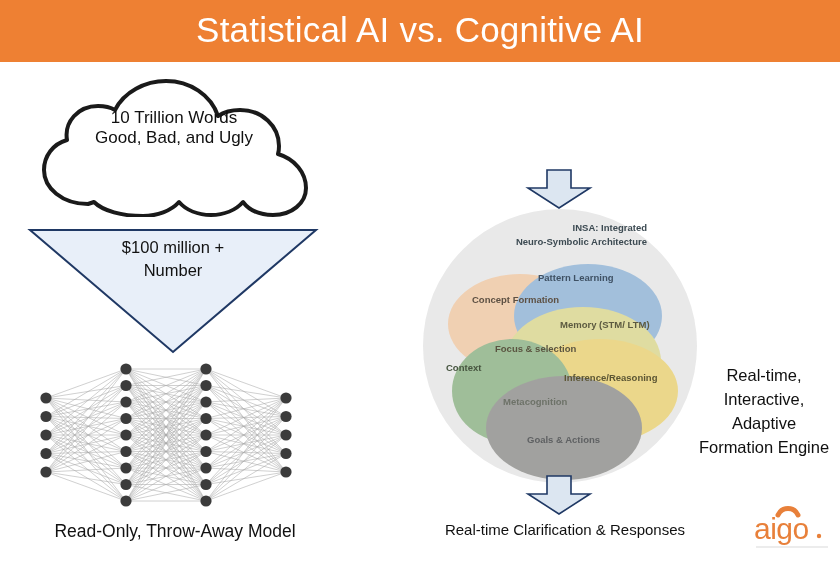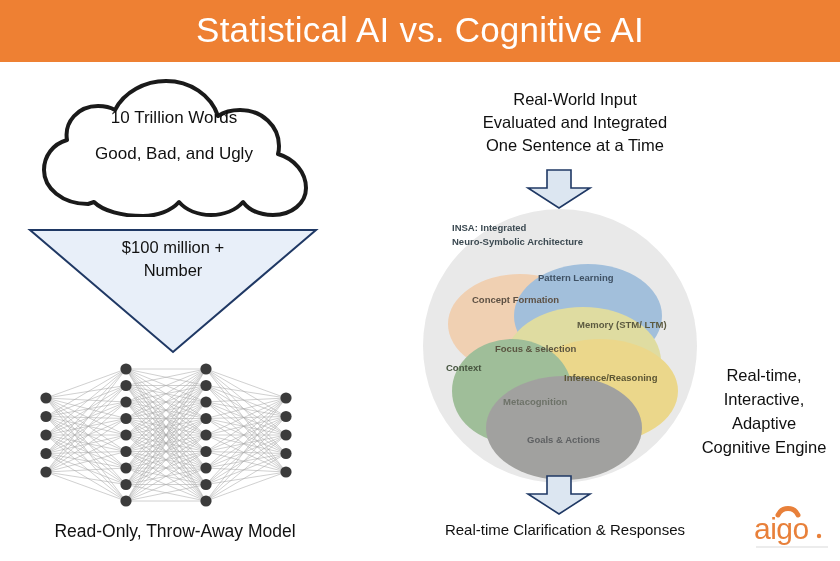--- a/index.html
+++ b/index.html
@@ -53,21 +53,21 @@
   .cloud-text {
     position: absolute;
     left: 0;
     top: 36px;
     width: 320px;
     text-align: center;
     font-size: 17px;
     color: #101010;
   }
   .cloud-text .line1 { display: block; }
-  .cloud-text .line2 { display: block; margin-top: 16px; }
+  .cloud-text .line2 { display: block; margin-top: 0; }
 
   .funnel-wrap {
     position: absolute;
     left: 18px;
     top: 222px;
     width: 310px;
     height: 135px;
   }
   .funnel-wrap svg { display: block; }
   .funnel-text {
@@ -131,39 +131,39 @@
     position: absolute;
     left: 420px;
     top: 206px;
     width: 280px;
     height: 280px;
   }
   .venn svg { display: block; }
 
   .venn-title {
     position: absolute;
-    left: 452px;
+    left: 432px;
     top: 221px;
     width: 215px;
-    text-align: left;
+    text-align: right;
     font-size: 9.5px;
     font-weight: bold;
     color: #3c4a52;
     line-height: 14px;
   }
   .venn-label {
     position: absolute;
     font-size: 9.5px;
     font-weight: bold;
     color: #55585c;
     white-space: nowrap;
   }
   .lbl-pattern   { left: 538px; top: 272px; color: #3f5164; }
   .lbl-concept   { left: 448px; top: 294px; color: #5d5043; margin-left: 24px; }
-  .lbl-memory    { left: 577px; top: 319px; color: #5c5a40; }
+  .lbl-memory    { left: 560px; top: 319px; color: #5c5a40; }
   .lbl-focus     { left: 495px; top: 343px; color: #5a5440; text-align: right; }
   .lbl-context   { left: 446px; top: 362px; color: #46543f; }
   .lbl-inference { left: 564px; top: 372px; color: #5c5634; }
   .lbl-meta      { left: 503px; top: 396px; color: #6d7268; }
   .lbl-goals     { left: 527px; top: 434px; color: #5f6163; }
 
   .right-side-text {
     position: absolute;
     left: 688px;
     top: 340px;
@@ -442,25 +442,20 @@
           <circle cx="268" cy="56.5" r="5.6"></circle>
           <circle cx="268" cy="75.0" r="5.6"></circle>
           <circle cx="268" cy="93.5" r="5.6"></circle>
           <circle cx="268" cy="112.0" r="5.6"></circle>
         </g>
     </svg>
   </div>
 
   <div class="left-caption">Read-Only, Throw-Away Model</div>
 
-  <div class="right-head">
-    <div>Real-World Input</div>
-    <div>Evaluated and Integrated</div>
-    <div>One Sentence at a Time</div>
-  </div>
 
   <div class="arrow-top">
     <svg width="70" height="42" viewBox="0 0 70 42">
       <polygon points="23,2 47,2 47,20 66,20 35,40 4,20 23,20" fill="#dce6f1" stroke="#1f3864" stroke-width="1.6" stroke-linejoin="miter"></polygon>
     </svg>
   </div>
 
   <div class="venn">
     <svg width="280" height="280" viewBox="0 0 280 280">
       <circle cx="140" cy="140" r="137" fill="#e9e9e9"></circle>
@@ -486,21 +481,21 @@
   <div class="venn-label lbl-focus">Focus &amp; selection</div>
   <div class="venn-label lbl-context">Context</div>
   <div class="venn-label lbl-inference">Inference/Reasoning</div>
   <div class="venn-label lbl-meta">Metacognition</div>
   <div class="venn-label lbl-goals">Goals &amp; Actions</div>
 
   <div class="right-side-text">
     <div>Real-time,</div>
     <div>Interactive,</div>
     <div>Adaptive</div>
-    <div>Cognitive Engine</div>
+    <div>Formation Engine</div>
   </div>
 
   <div class="arrow-bottom">
     <svg width="70" height="42" viewBox="0 0 70 42">
       <polygon points="23,2 47,2 47,20 66,20 35,40 4,20 23,20" fill="#dce6f1" stroke="#1f3864" stroke-width="1.6" stroke-linejoin="miter"></polygon>
     </svg>
   </div>
 
   <div class="bottom-caption">Real-time Clarification &amp; Responses</div>
 

